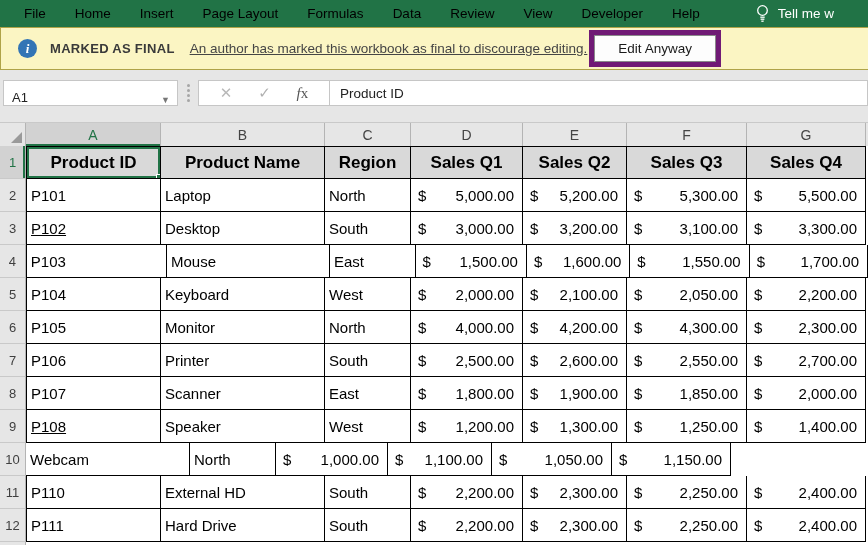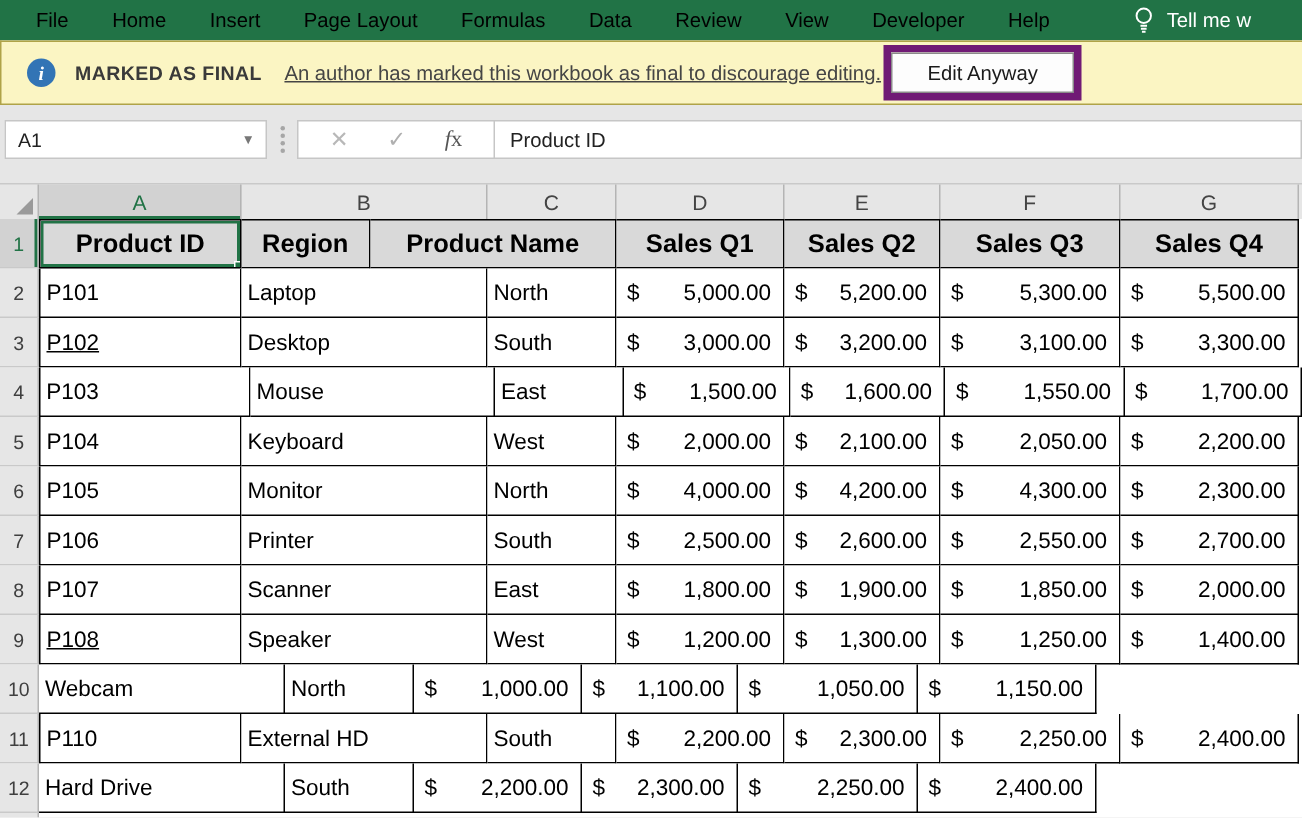--- a/index.html
+++ b/index.html
@@ -25,21 +25,21 @@
   .banner-link { font-size:13.5px; color:#454545; text-decoration:underline;
     margin-left:15px; cursor:pointer; }
   .annot-box { border:5px solid #701a75; padding:0; margin-left:2px; }
   .edit-btn { background:#FDFDFD; border:1px solid #8A8A8A; font-size:13.5px;
     color:#1a1a1a; padding:5px 23px; cursor:pointer; font-family:inherit; }
 
   
   .fbar { height:52px; background:#E6E6E6; display:flex; align-items:center;
     padding:0 0 6px 3px; }
   .name-box { width:175px; height:26px; background:#fff; border:1px solid #C6C6C6;
-    display:flex; align-items:center; font-size:13px; color:#222;
+    display:flex; align-items:flex-end; font-size:13px; color:#222;
     padding-left:8px; position:relative; }
   .name-caret { position:absolute; right:7px; color:#777; font-size:9px; }
   .grip { width:20px; display:flex; flex-direction:column; align-items:center;
     gap:2px; cursor:col-resize; }
   .grip i { width:3px; height:3px; background:#A6A6A6; border-radius:50%; }
   .fx-box { width:132px; height:26px; background:#fff; border:1px solid #C6C6C6;
     display:flex; align-items:center; justify-content:space-around; padding:0 8px; }
   .fx-box .x { color:#B8B8B8; font-size:15px; cursor:pointer; }
   .fx-box .ck { color:#B0B0B0; font-size:15px; cursor:pointer; }
   .fx-box .fx { color:#555; font-size:15px; cursor:pointer;
@@ -149,22 +149,22 @@
       <div class="col-h" style="width: 86px;">C</div>
       <div class="col-h" style="width: 112px;">D</div>
       <div class="col-h" style="width: 104px;">E</div>
       <div class="col-h" style="width: 120px;">F</div>
       <div class="col-h" style="width: 119px;">G</div>
     </div>
   <div id="grid-rows">
       <div class="grid-row toprow">
         <div class="row-h sel">1</div>
         <div class="cell head first active" style="width: 135px;">Product ID<span class="handle"></span></div>
+        <div class="cell head" style="width: 164px;">Product Name</div>
         <div class="cell head" style="width: 86px;">Region</div>
-        <div class="cell head" style="width: 164px;">Product Name</div>
         <div class="cell head" style="width: 112px;">Sales Q1</div>
         <div class="cell head" style="width: 104px;">Sales Q2</div>
         <div class="cell head" style="width: 120px;">Sales Q3</div>
         <div class="cell head" style="width: 119px;">Sales Q4</div>
       </div>
       <div class="grid-row">
         <div class="row-h">2</div>
         <div class="cell first text" style="width: 135px;">P101</div>
         <div class="cell text" style="width: 164px;">Laptop</div>
         <div class="cell text" style="width: 86px;">North</div>
@@ -377,20 +377,21 @@
           <span>$</span>
           <span>2,250.00</span>
         </div>
         <div class="cell money" style="width: 119px;">
           <span>$</span>
           <span>2,400.00</span>
         </div>
       </div>
       <div class="grid-row">
         <div class="row-h">12</div>
+        <div class="cell first text" style="width: 135px;">P111</div>
         <div class="cell text" style="width: 164px;">Hard Drive</div>
         <div class="cell text" style="width: 86px;">South</div>
         <div class="cell money" style="width: 112px;">
           <span>$</span>
           <span>2,200.00</span>
         </div>
         <div class="cell money" style="width: 104px;">
           <span>$</span>
           <span>2,300.00</span>
         </div>

